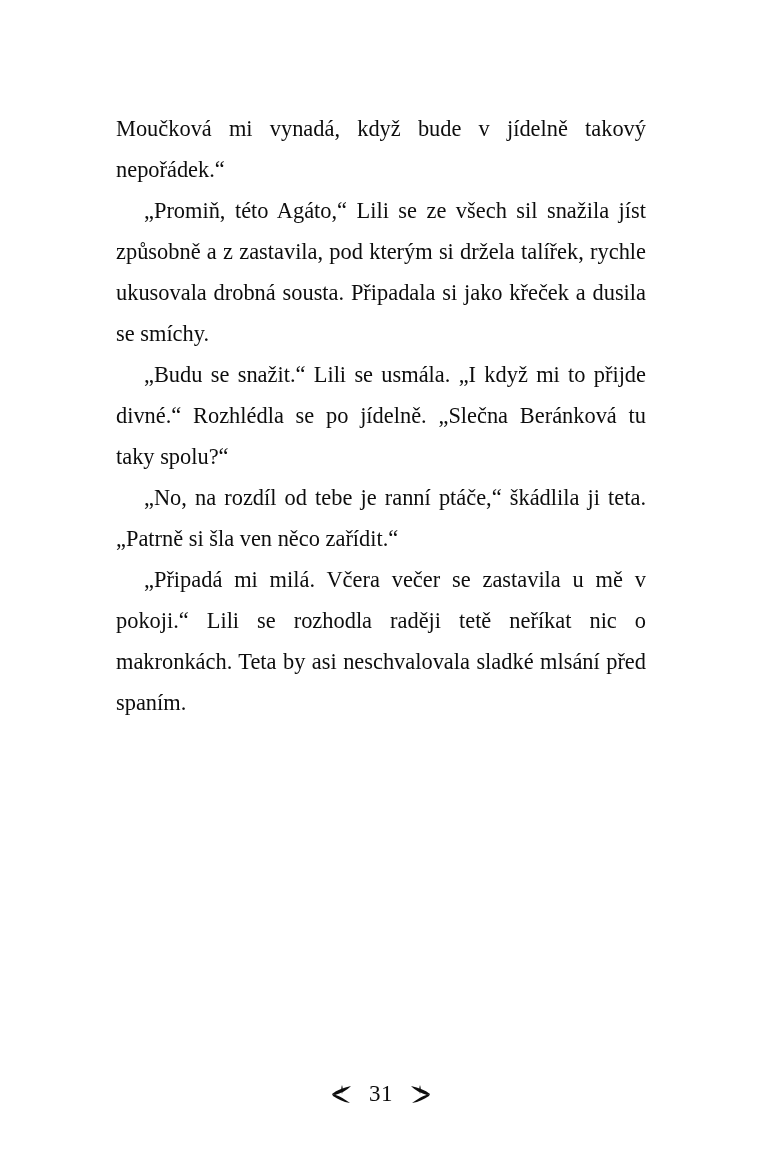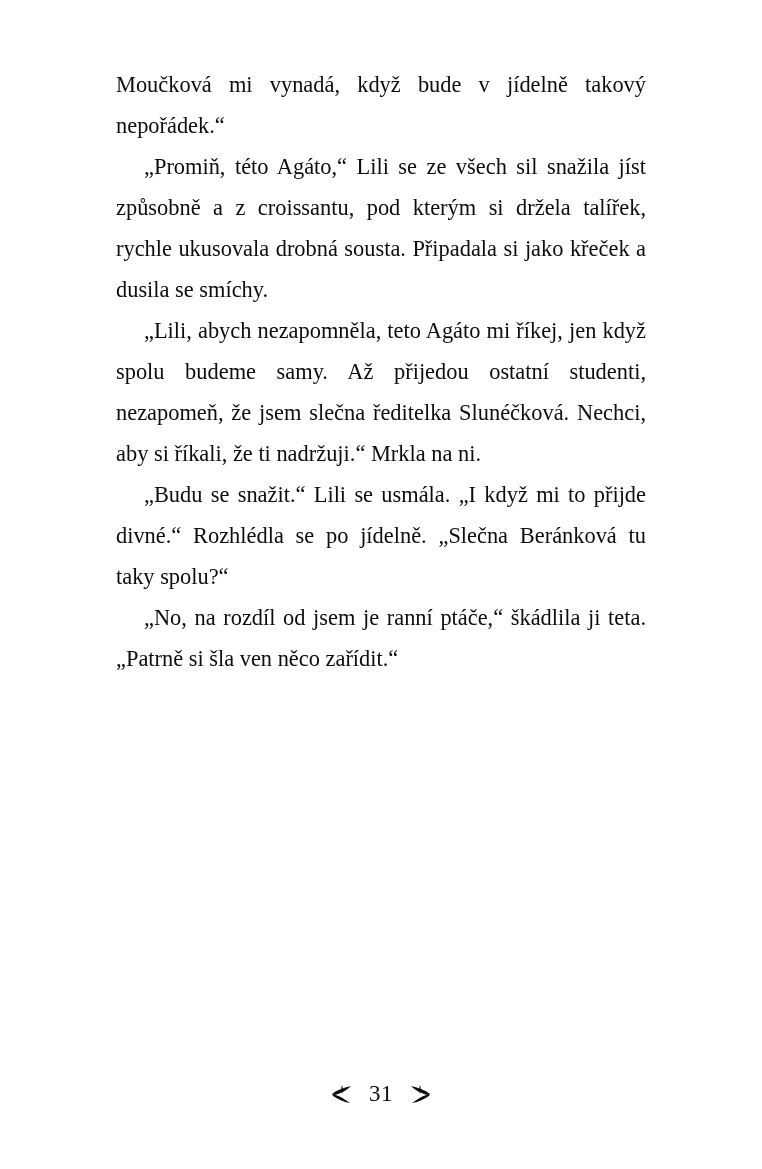--- a/index.html
+++ b/index.html
@@ -12,21 +12,21 @@
     background: #ffffff;
     font-family: "Liberation Serif", "DejaVu Serif", serif;
     color: #0d0d0d;
     overflow: hidden;
   }
   .page {
     position: relative;
     width: 762px;
     height: 1169px;
     box-sizing: border-box;
-    padding: 64px 116px 0 116px;
+    padding: 108px 116px 0 116px;
   }
   .text-block {
     width: 530px;
     font-size: 22.4px;
     line-height: 41px;
     text-align: justify;
     text-justify: inter-word;
     hyphens: manual;
   }
   .para {
@@ -60,24 +60,24 @@
   }
   .orn svg { display: block; }
 </style>
 </head>
 <body>
 
 <div class="page">
 
   <div class="text-block">
     <p class="para">Moučková mi vynadá, když bude v jídelně takový nepořádek.“</p>
-    <p class="para indent">„Promiň, této Agáto,“ Lili se ze všech sil snažila jíst způsobně a z croissantu, pod kterým si držela talířek, rychle ukusovala drobná sousta. Připadala si jako křeček a dusila se smíchy.</p>
-    <p class="para indent">„Lili, abych nezapomněla, teto Agáto mi říkej, jen když spolu budeme samy. Až přijedou ostatní studen­ti, nezapomeň, že jsem slečna ředitelka Slunéčková. Nechci, aby si říkali, že ti nadržuji.“ Mrkla na ni.</p>
+    <p class="para indent">„Promiň, této Agáto,“ Lili se ze všech sil snažila jíst způsobně a z zastavila, pod kterým si držela talířek, rychle ukusovala drobná sousta. Připadala si jako křeček a dusila se smíchy.</p>
     <p class="para indent">„Budu se snažit.“ Lili se usmála. „I když mi to přijde divné.“ Rozhlédla se po jídelně. „Slečna Be­ránková tu taky spolu?“</p>
-    <p class="para indent">„No, na rozdíl od jsem je ranní ptáče,“ škádlila ji teta. „Patrně si šla ven něco zařídit.“</p>
+    <p class="para indent">„No, na rozdíl od tebe je ranní ptáče,“ škádlila ji teta. „Patrně si šla ven něco zařídit.“</p>
+    <p class="para indent">„Připadá mi milá. Včera večer se zastavila u mě v pokoji.“ Lili se rozhodla raději tetě neříkat nic o makronkách. Teta by asi neschvalovala sladké mlsání před spaním.</p>
   </div>
 
   <div class="footer">
     <span class="orn">
       <svg viewBox="0 0 26 26" width="26" height="26" aria-hidden="true">
         <g fill="currentColor">
           <path d="M3 13 C8 9, 14 7, 22 5 C17 10, 12 12, 6 14 Z"></path>
           <path d="M3 13 C9 14, 14 17, 21 22 C14 21, 9 18, 4 15 Z"></path>
           <path d="M13 4 C14 7, 14 10, 13 13 C12 10, 12 7, 13 4 Z"></path>
         </g>

